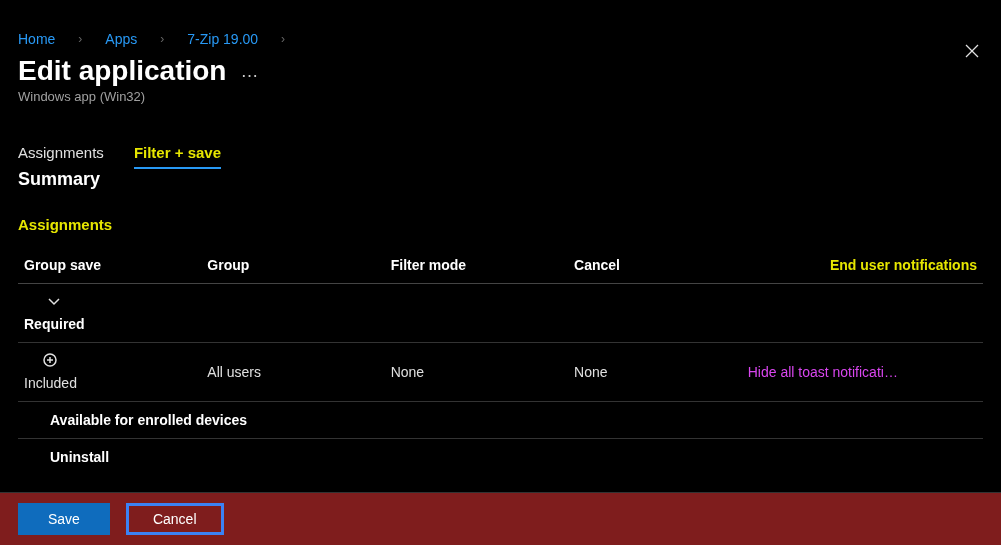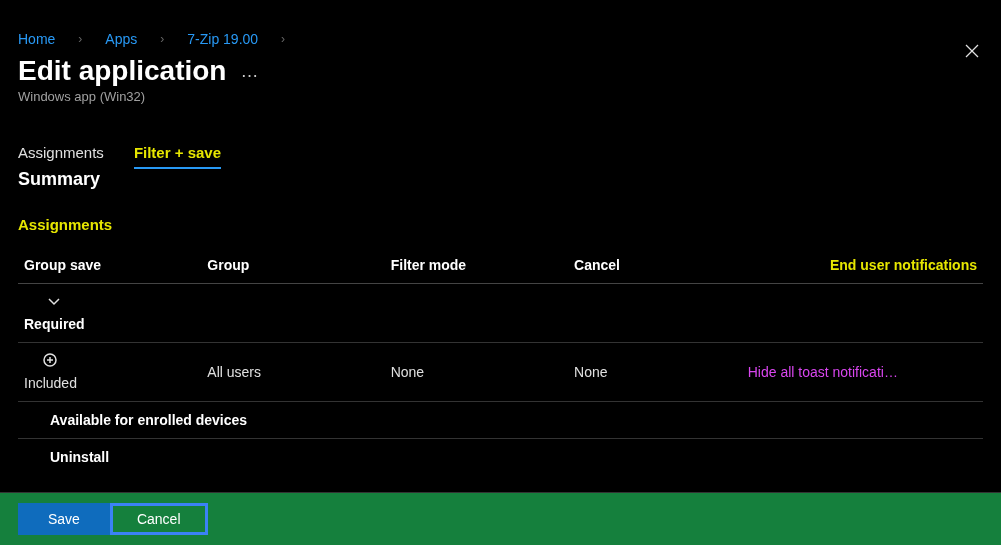--- a/index.html
+++ b/index.html
@@ -54,22 +54,22 @@
   table.assign th { font-weight: 600; color: #fff; border-bottom: 1px solid #444; }
   table.assign th.hl { color: #e6e600; text-align: right; }
   table.assign tr.row-line td { border-bottom: 1px solid #333; }
   .row-icon { display: inline-flex; align-items: center; gap: 8px; flex-direction: column; }
   .row-icon svg { width: 14px; height: 14px; stroke: #e0e0e0; stroke-width: 1.5; fill: none; }
   .cell-hl { color: #d946ef; }
   .footer {
     position: absolute; left: 0; right: 0; bottom: 0;
     padding: 10px 18px;
     border-top: 1px solid #333;
-    display: flex; 
-    background: #15803d;
+    display: flex; gap: 16px;
+    background: #7f1d1d;
   }
   button.primary {
     background: #0f6cbd; color: #fff; border: none;
     padding: 5px 30px; font-size: 14px; cursor: pointer;
   }
   button.secondary {
     background: transparent; color: #fff; border: 3px solid #3b82f6;
     padding: 5px 24px; font-size: 14px; cursor: pointer;
   }
   .indent { padding-left: 26px; }

